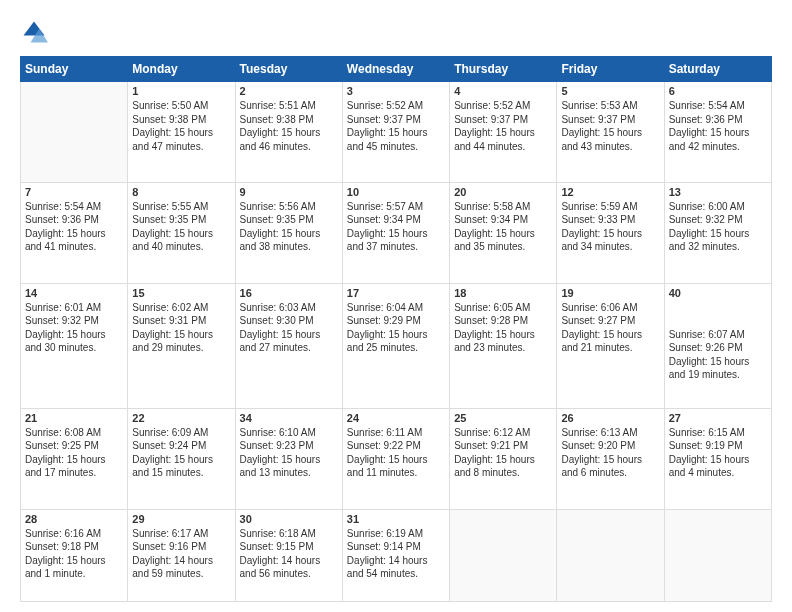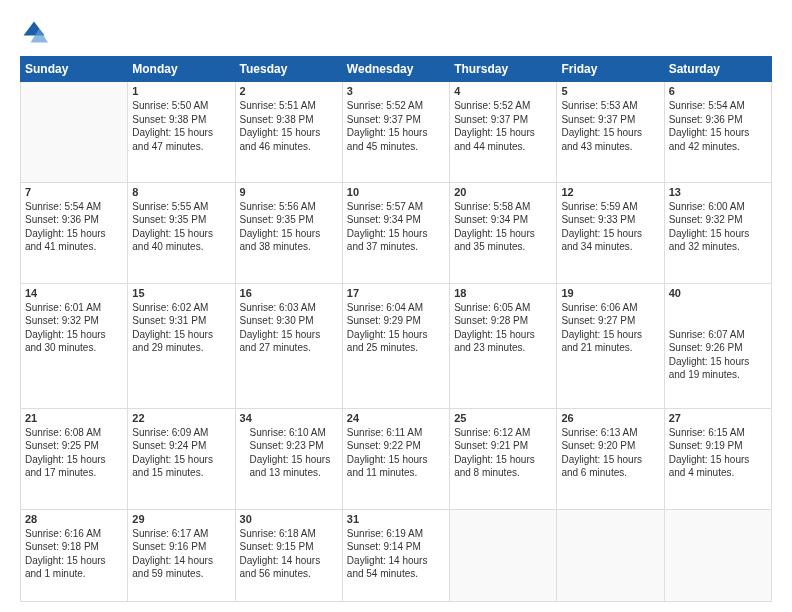--- a/index.html
+++ b/index.html
@@ -295,21 +295,21 @@
           </td>
           <td>
             <span class="day-num">22</span>
             <div class="cell-info" style="white-space: pre-line;">Sunrise: 6:09 AM
 Sunset: 9:24 PM
 Daylight: 15 hours
 and 15 minutes.</div>
           </td>
           <td>
             <span class="day-num">34</span>
-            <div class="cell-info" style="white-space: pre-line; margin-left: 10px;">Sunrise: 6:10 AM
+            <div class="cell-info" style="white-space: pre-line;">Sunrise: 6:10 AM
 Sunset: 9:23 PM
 Daylight: 15 hours
 and 13 minutes.</div>
           </td>
           <td>
             <span class="day-num">24</span>
             <div class="cell-info" style="white-space: pre-line;">Sunrise: 6:11 AM
 Sunset: 9:22 PM
 Daylight: 15 hours
 and 11 minutes.</div>

